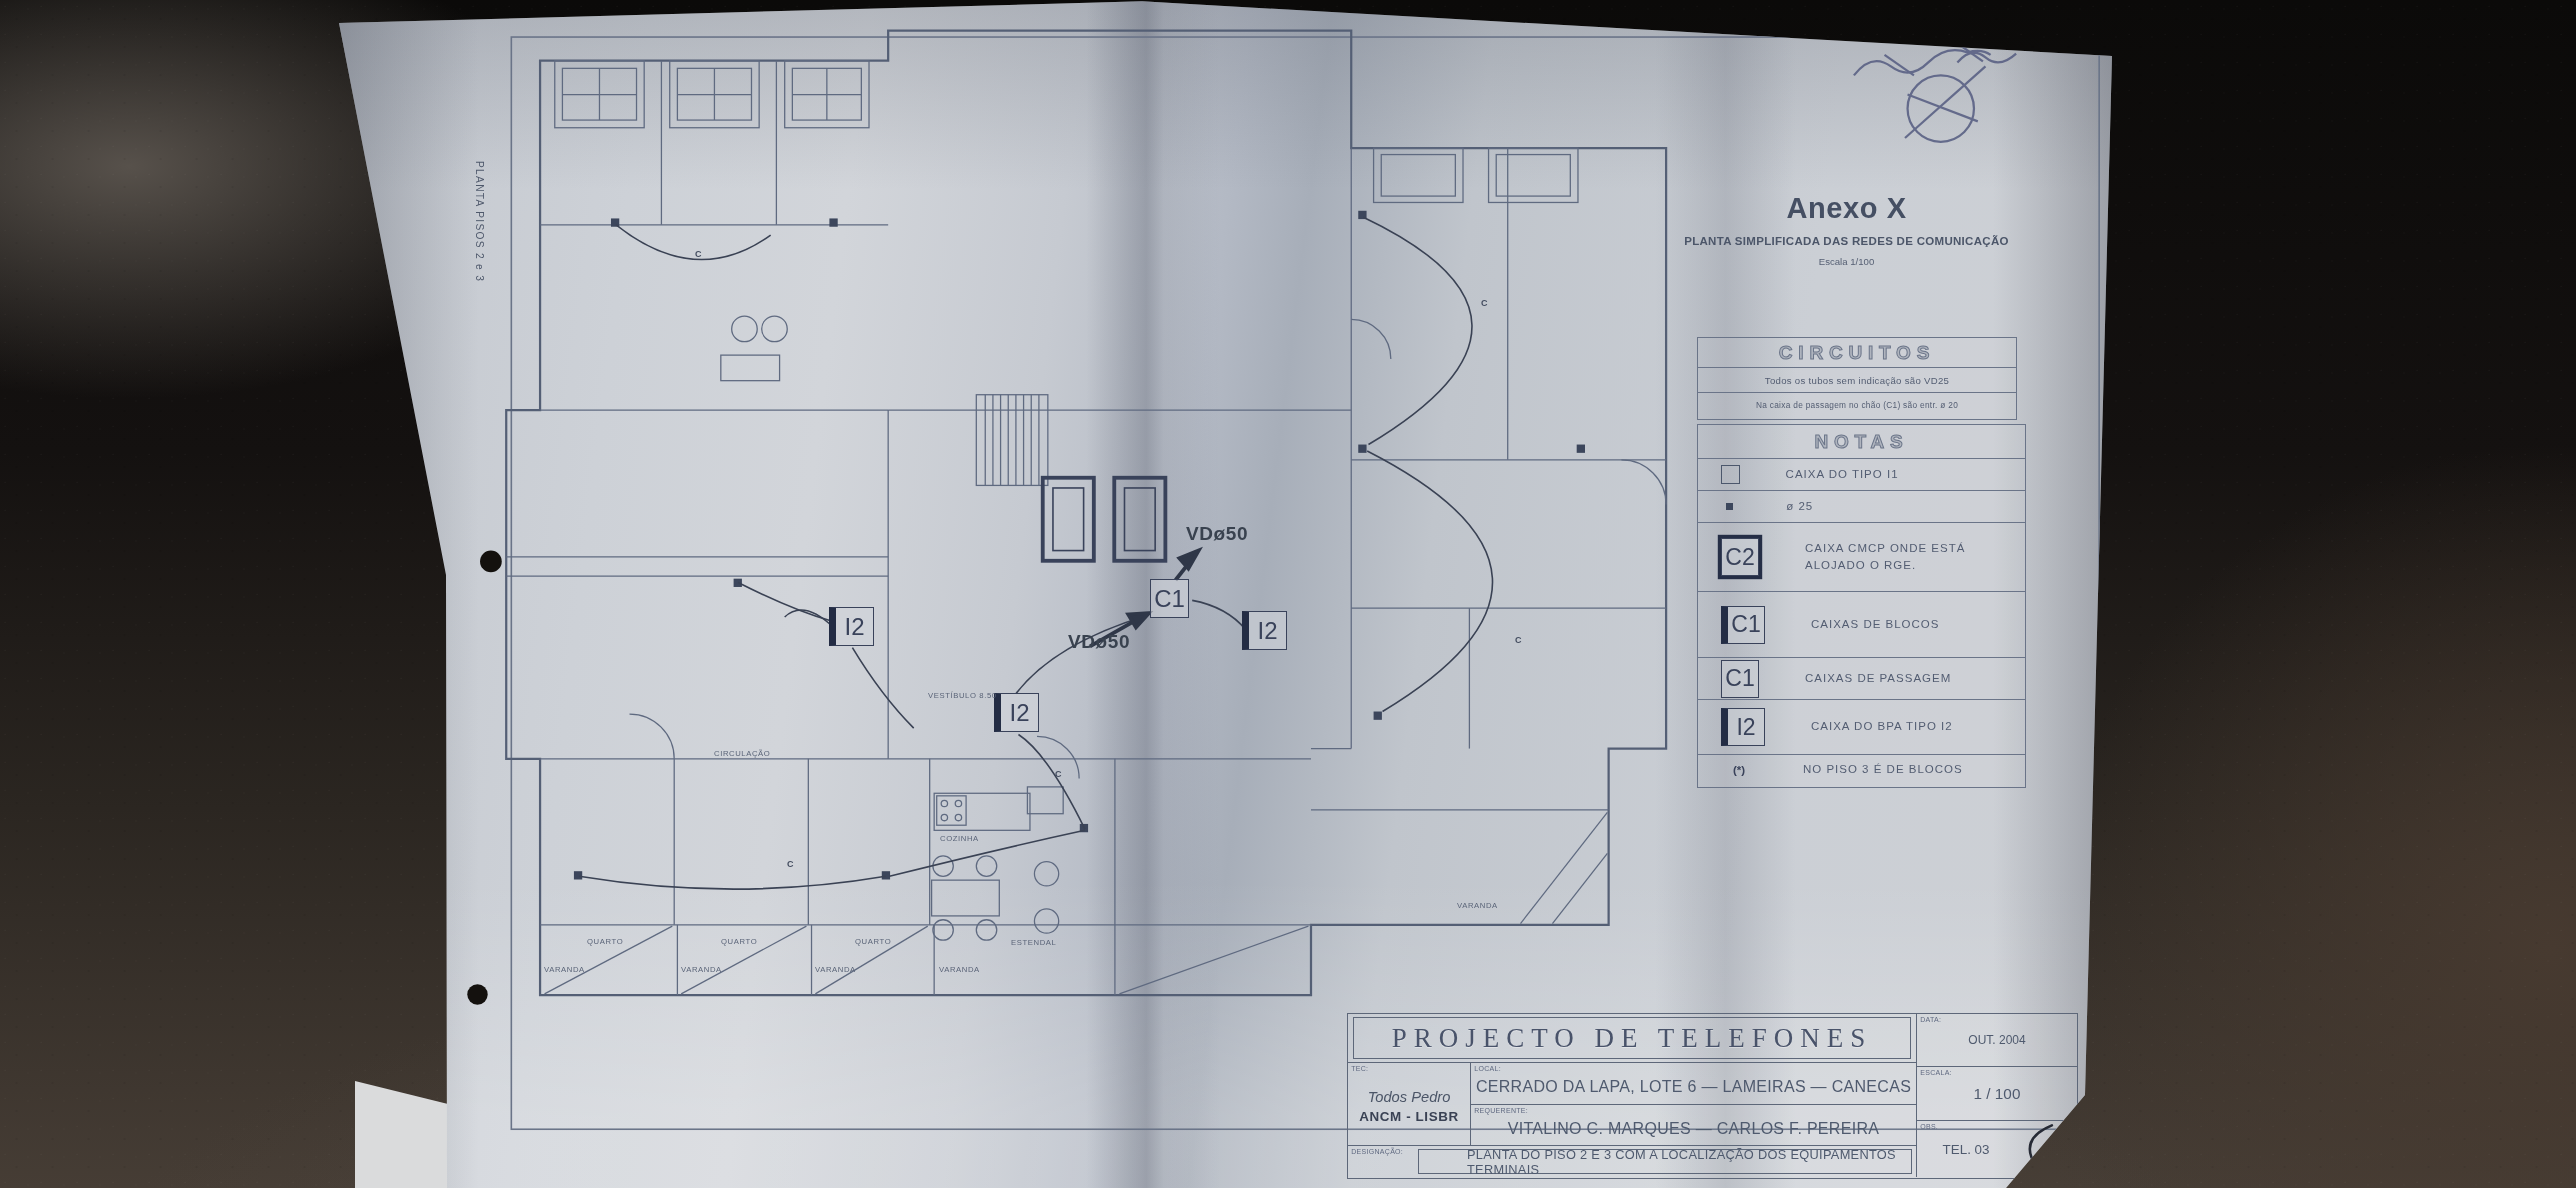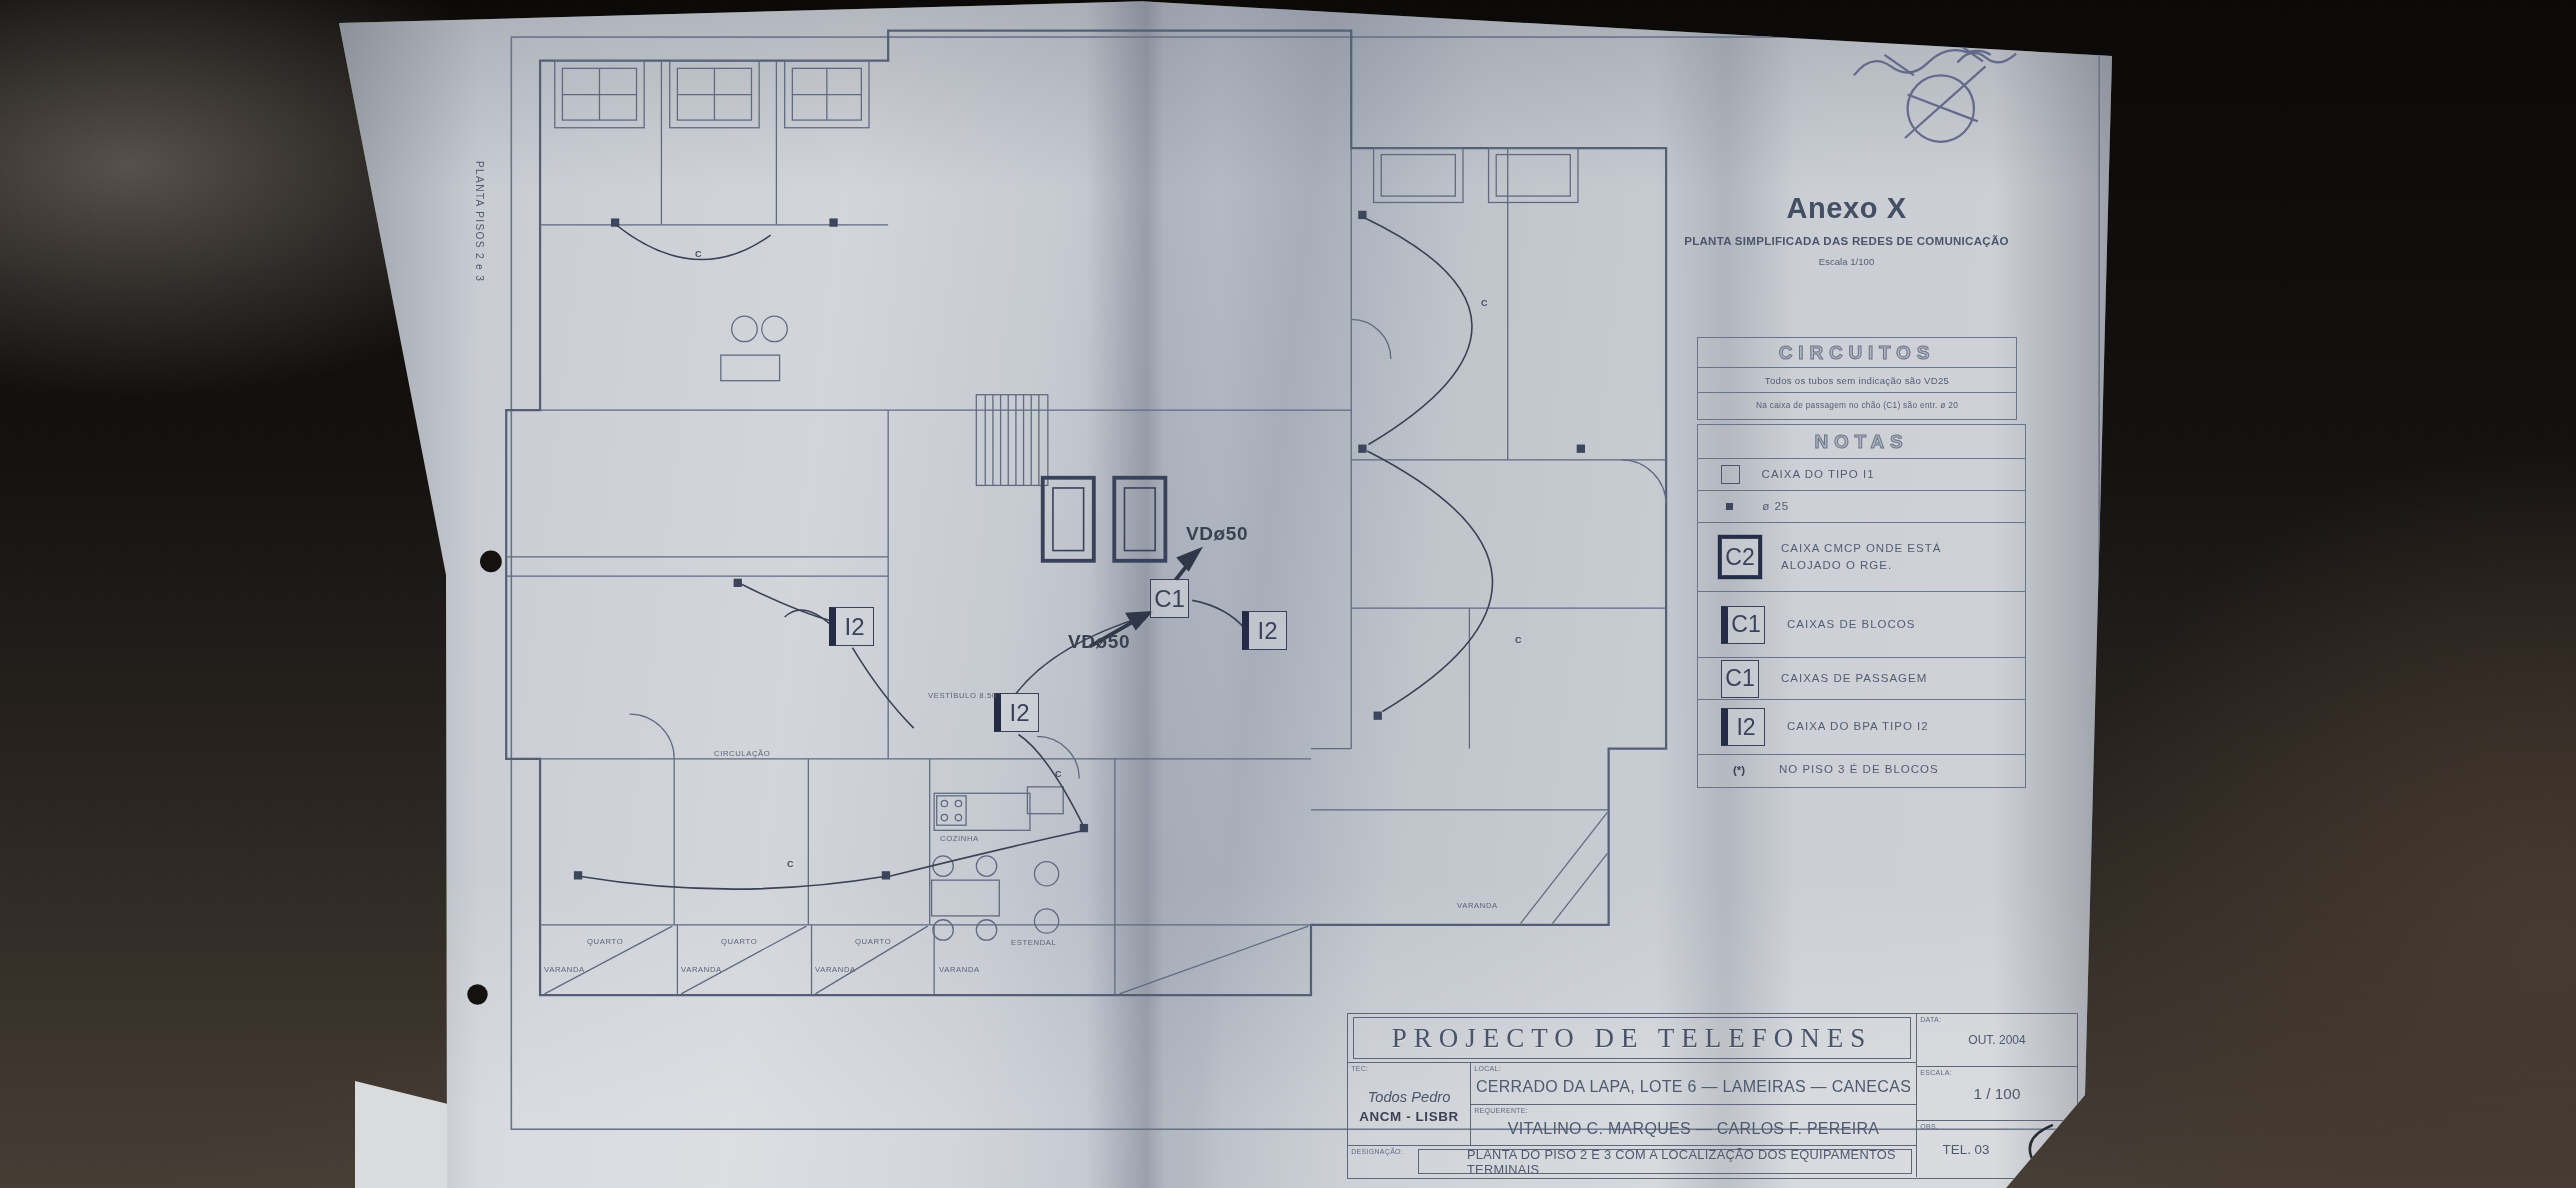--- a/index.html
+++ b/index.html
@@ -49,21 +49,21 @@
   .annex-sub{font-size:11.5px;font-weight:700;letter-spacing:0.3px;margin-top:10.2px;color:#4c5669;}
   .annex-scale{font-size:9.6px;margin-top:9px;color:#566074;}
   
   .lgd{position:absolute;border:1.3px solid #6a7488;color:#535d72;background:rgba(255,255,255,.04);}
   .lgd-head{display:flex;align-items:center;justify-content:center;border-bottom:1.3px solid #6a7488;
     font-weight:700;font-size:19px;letter-spacing:5.8px;color:rgba(106,116,137,.30);
     -webkit-text-stroke:1px #6b7589;}
   .circ-line{display:flex;align-items:center;justify-content:center;font-size:9.6px;letter-spacing:0.3px;
     border-bottom:1.3px solid #6a7488;}
   .circ-line:last-child{border-bottom:none;}
-  .nrow{display:flex;align-items:center;border-bottom:1.3px solid #6a7488;padding-left:23px;box-sizing:border-box;}
+  .nrow{display:flex;align-items:center;border-bottom:1.3px solid #6a7488;padding-left:23px;box-sizing:border-box;gap:24px;}
   .nrow:last-child{border-bottom:none;}
   .nlabel{font-size:11.5px;letter-spacing:1px;margin-left:22px;width:211px;line-height:1.5;}
   .sym{flex:0 0 auto;display:flex;align-items:center;justify-content:center;color:#39425a;}
   .sym.sq{width:16.6px;height:16.6px;border:1.3px solid #4c576c;}
   .sym.dot{width:7.7px;height:7.7px;background:#3c465c;margin-left:4.5px;}
   .sym.box{width:36px;height:36px;border:1.9px solid #39425a;font-size:23px;background:rgba(208,212,218,.5);}
   .sym.c2{box-shadow:0 0 0 3.2px #252e46;}
   .sym.thick{border-left:7px solid #232c44;}
   .sym.star{font-size:11.5px;font-weight:700;width:36px;}
   

